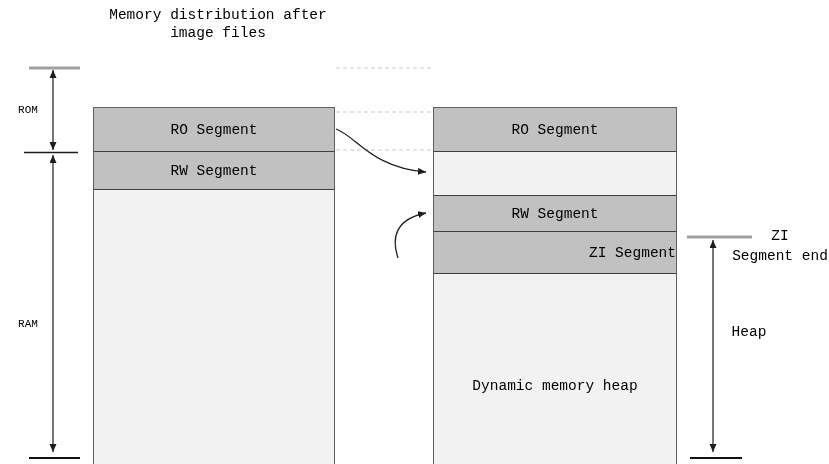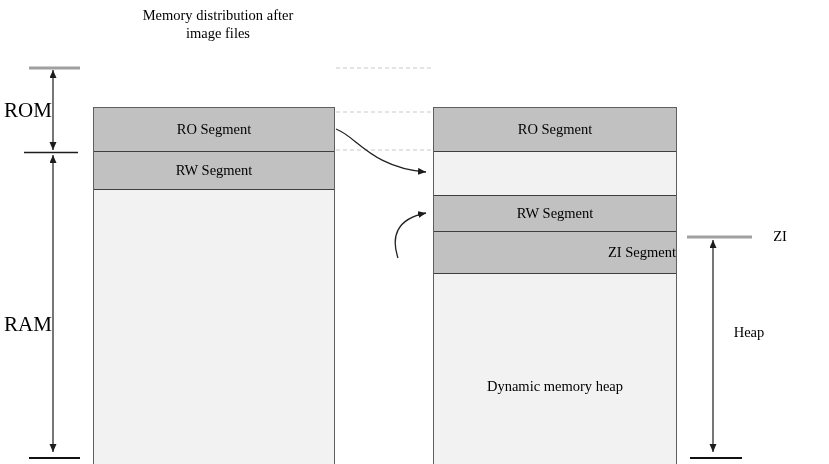--- a/index.html
+++ b/index.html
@@ -8,24 +8,24 @@
     --box-border:#3f3f3f;
     --outer-border:#5f5f5f;
     --tick-gray:#a0a0a0;
     --line-black:#1c1c1c;
     --dashed-gray:#c9c9c9;
     --text:#000000;
   }
   html,body{margin:0;padding:0;background:#ffffff;}
   #stage{
     position:relative;width:829px;height:464px;background:#ffffff;overflow:hidden;
-    font-family:Liberation Serif, serif;color:var(--text);border-radius:11px;
+    font-family:Liberation Mono, monospace;color:var(--text);border-radius:11px;
   }
   .title{position:absolute;text-align:center;font-size:14.5px;line-height:18px;}
-  .side-label{position:absolute;text-align:center;font-size:21px;line-height:18px;}
+  .side-label{position:absolute;text-align:center;font-size:11px;line-height:18px;}
   .mem-box{position:absolute;top:84px;height:392px;background:var(--segment-light);
     border:1.5px solid var(--outer-border);box-sizing:border-box;margin-top:23px;}
   .seg{position:absolute;left:0;right:0;display:flex;align-items:center;justify-content:center;
     font-size:14.5px;box-sizing:border-box;}
   .seg.dark{background:var(--segment-dark);}
   .annot{position:absolute;left:0;top:0;pointer-events:none;}
   .heap-text{position:absolute;left:0;right:0;text-align:center;font-size:14.5px;}
 </style>
 </head>
 <body>
@@ -60,20 +60,21 @@
     </div>
     <div class="seg" style="top:166px;bottom:0;">
       <span class="heap-text" style="top:104px;">Dynamic memory heap</span>
     </div>
   </div>
 
   <div class="side-label" style="left:4px;top:101px;width:48px;">ROM</div>
   <div class="side-label" style="left:4px;top:315px;width:48px;">RAM</div>
   <div class="side-label" style="left:732px;top:226px;width:96px;font-size:14.5px;line-height:20px;">
     <div>ZI</div>
+    <div>Segment end</div>
   </div>
   <div class="side-label" style="left:723px;top:323px;width:52px;font-size:14.5px;">Heap</div>
 
   <svg class="annot" width="829" height="464" viewBox="0 0 829 464">
     <defs>
       <marker id="arw" markerWidth="9" markerHeight="8" refX="8" refY="3.5" orient="auto-start-reverse" markerUnits="userSpaceOnUse">
         <path d="M0,0 L8,3.5 L0,7 z" fill="#1c1c1c"></path>
       </marker>
     </defs>
 

